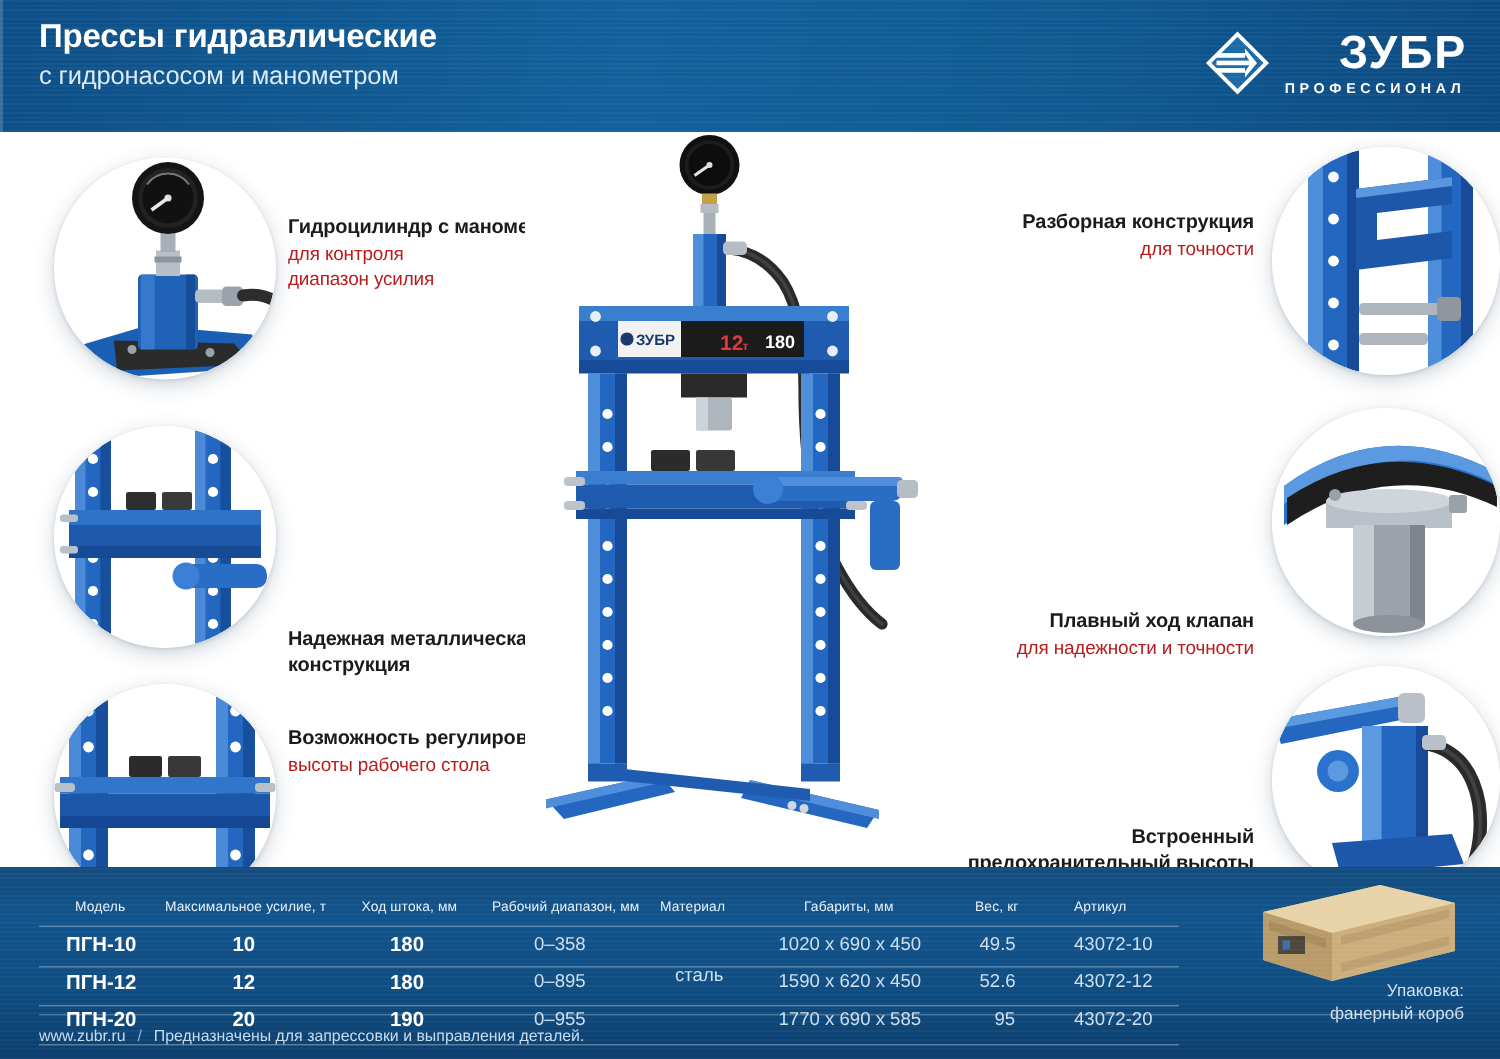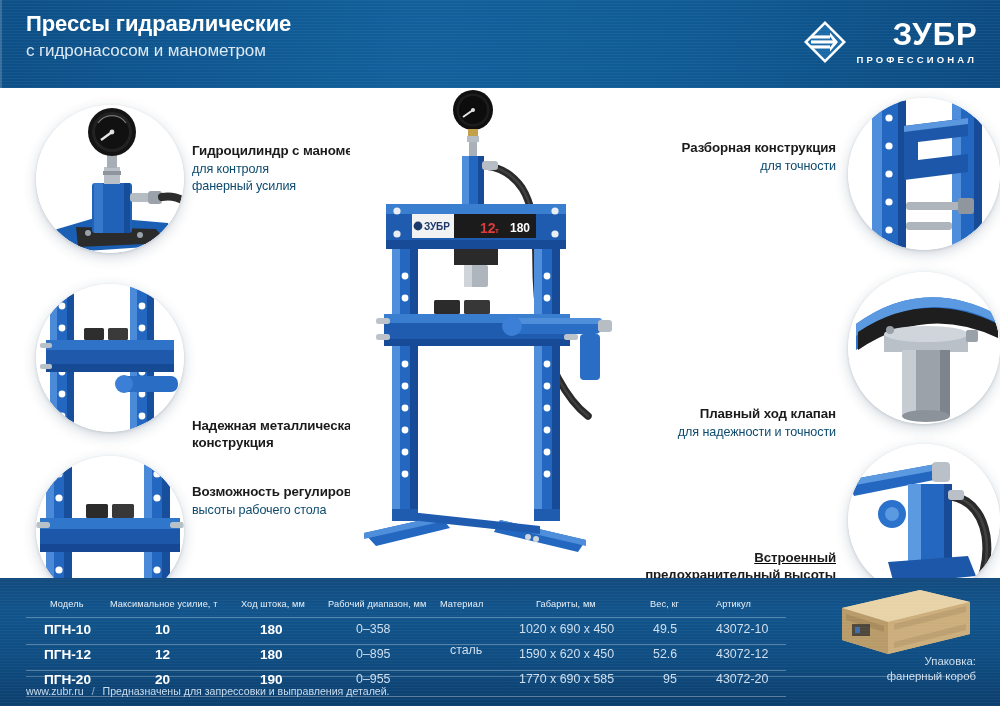--- a/index.html
+++ b/index.html
@@ -50,21 +50,21 @@
   
   .thumb{
     position:absolute;border-radius:50%;background:#fff;overflow:hidden;
     box-shadow:0 4px 14px rgba(20,50,80,.20), 0 1px 3px rgba(20,50,80,.14);
   }
   .thumb-inner{position:absolute;inset:0;overflow:hidden;border-radius:50%;}
 
   
   .feat{position:absolute;}
   .feat h3{margin:0;font-size:13.3px;font-weight:bold;color:#1b1b1b;line-height:16.5px;letter-spacing:-0.1px;}
-  .feat p{margin:1px 0 0 0;font-size:12.6px;font-weight:normal;color:#0c4a6e;line-height:16.2px;letter-spacing:-0.1px;}
+  .feat p{margin:1px 0 0 0;font-size:12.6px;font-weight:normal;color:#b91c1c;line-height:16.2px;letter-spacing:-0.1px;}
   .feat.right{text-align:right;}
 
   
   .panel{
     position:absolute;left:0;top:578px;width:1000px;height:128px;
     background:linear-gradient(180deg,#134b7e 0%,#11548c 26%,#0f4d82 62%,#0c3f6e 100%);
     overflow:hidden;
   }
   .panel:after{
     content:"";position:absolute;inset:0;
@@ -158,21 +158,21 @@
 
           <rect x="94" y="88" width="20" height="9" rx="3" fill="#b6bcc3"></rect>
           <rect x="112" y="86" width="14" height="13" rx="3" fill="#9ba2aa"></rect>
           <path d="M126 92 q12 -2 22 4" stroke="#2d2d2d" stroke-width="8" fill="none" stroke-linecap="round"></path>
         </svg>
       </div>
     </div>
     <div class="feat" style="left:192px;top:55px;width:210px;">
       <h3>Гидроцилиндр с манометром</h3>
       <p>для контроля</p>
-      <p>фанерный усилия</p>
+      <p>диапазон усилия</p>
     </div>
 
     <div class="thumb" style="left:36px;top:196px;width:148px;height:148px;">
       <div class="thumb-inner">
         <svg width="148" height="148" viewBox="0 0 148 148">
           <rect width="148" height="148" fill="#ffffff"></rect>
 
           <rect x="14" y="0" width="24" height="148" fill="#2367c0"></rect>
           <rect x="14" y="0" width="7" height="148" fill="#4a8ad8"></rect>
           <rect x="31" y="0" width="7" height="148" fill="#184f9c"></rect>
@@ -436,21 +436,21 @@
           <circle cx="44" cy="70" r="7" fill="#5b9ae0"></circle>
 
           <path d="M40 118 L120 112 L128 132 L46 140 Z" fill="#1d57a9"></path>
 
           <path d="M104 52 q28 6 34 40 q4 30 -10 54" stroke="#2a2a2a" stroke-width="9" fill="none" stroke-linecap="round"></path>
           <path d="M104 52 q28 6 34 40 q4 30 -10 54" stroke="#5a5a5a" stroke-width="2.6" fill="none" stroke-linecap="round" opacity=".5"></path>
           <rect x="100" y="46" width="16" height="10" rx="3" fill="#b9c0c7"></rect>
         </svg>
       </div>
     </div>
-    <div class="feat right" style="left:600px;top:462px;width:236px;text-decoration:underline;">
+    <div class="feat right" style="left:600px;top:462px;width:236px;">
       <h3>Встроенный</h3>
       <h3>предохранительный высоты</h3>
       <p>для защиты от перегрузки</p>
     </div>
 
   </div>
 
   <div class="panel">
 
     <div class="tbl">

